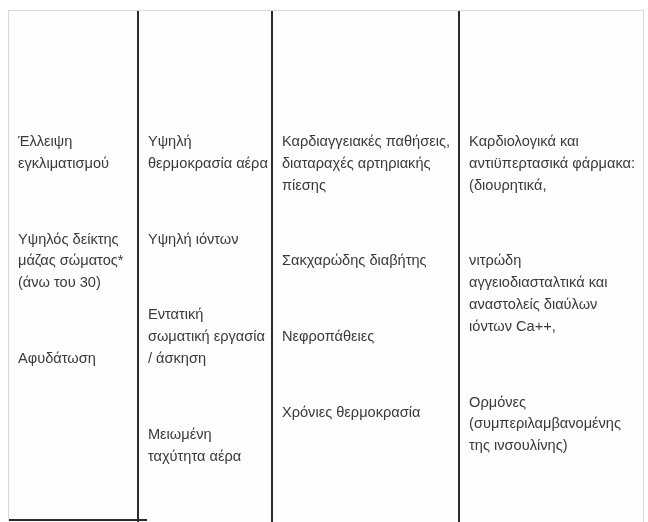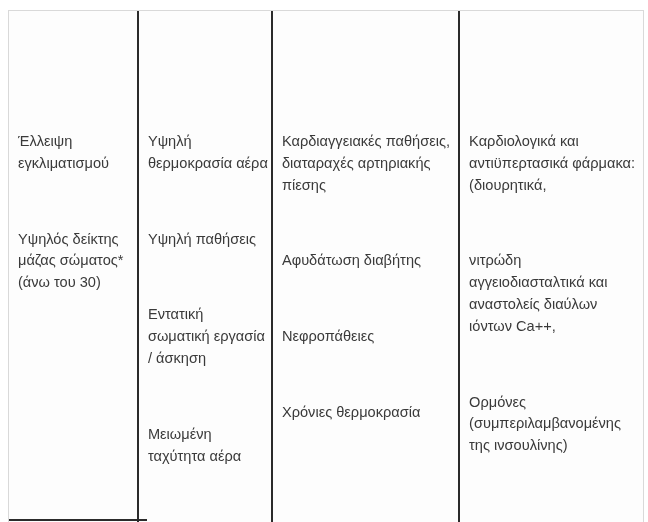--- a/index.html
+++ b/index.html
@@ -57,30 +57,31 @@
   }
 </style>
 </head>
 <body>
 
 <div class="doc-table">
   <div class="row-divider"></div>
 <div class="doc-col col-1">
       <p>Έλλειψη<br>εγκλιματισμού</p>
       <p>Υψηλός δείκτης<br>μάζας σώματος*<br>(άνω του 30)</p>
+      <p>Αφυδάτωση</p>
     </div>
     <div class="doc-col col-2">
       <p>Υψηλή<br>θερμοκρασία αέρα</p>
-      <p>Υψηλή παθήσεις</p>
+      <p>Υψηλή ιόντων</p>
       <p>Εντατική<br>σωματική εργασία<br>/ άσκηση</p>
       <p>Μειωμένη<br>ταχύτητα αέρα</p>
     </div>
     <div class="doc-col col-3">
       <p>Καρδιαγγειακές παθήσεις,<br>διαταραχές αρτηριακής<br>πίεσης</p>
-      <p>Αφυδάτωση διαβήτης</p>
+      <p>Σακχαρώδης διαβήτης</p>
       <p>Νεφροπάθειες</p>
       <p>Χρόνιες θερμοκρασία</p>
     </div>
     <div class="doc-col col-4">
       <p>Καρδιολογικά και<br>αντιϋπερτασικά φάρμακα:<br>(διουρητικά,</p>
       <p>νιτρώδη<br>αγγειοδιασταλτικά και<br>αναστολείς διαύλων<br>ιόντων Ca++,</p>
       <p>Ορμόνες<br>(συμπεριλαμβανομένης<br>της ινσουλίνης)</p>
     </div>
   </div>
 

